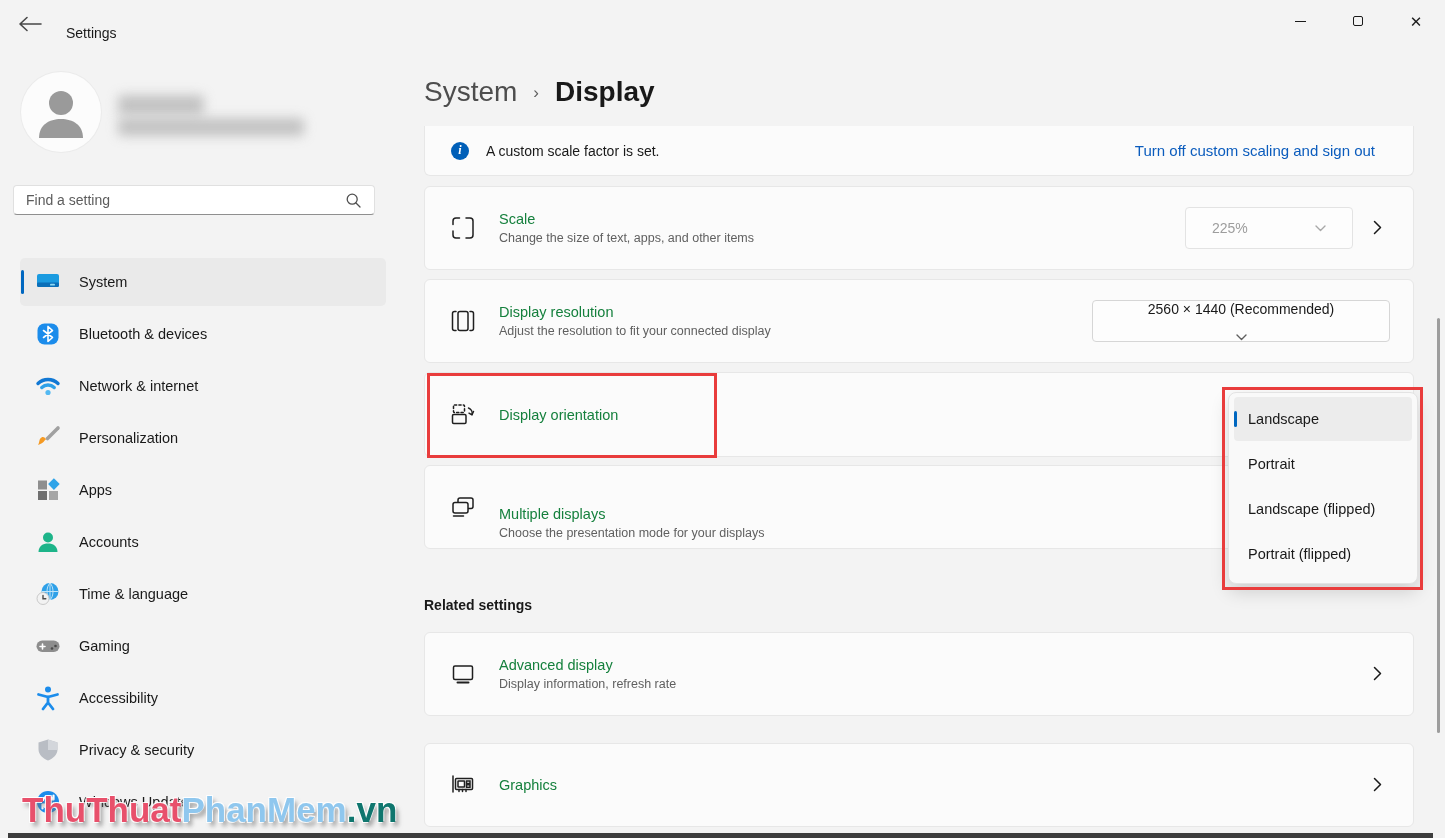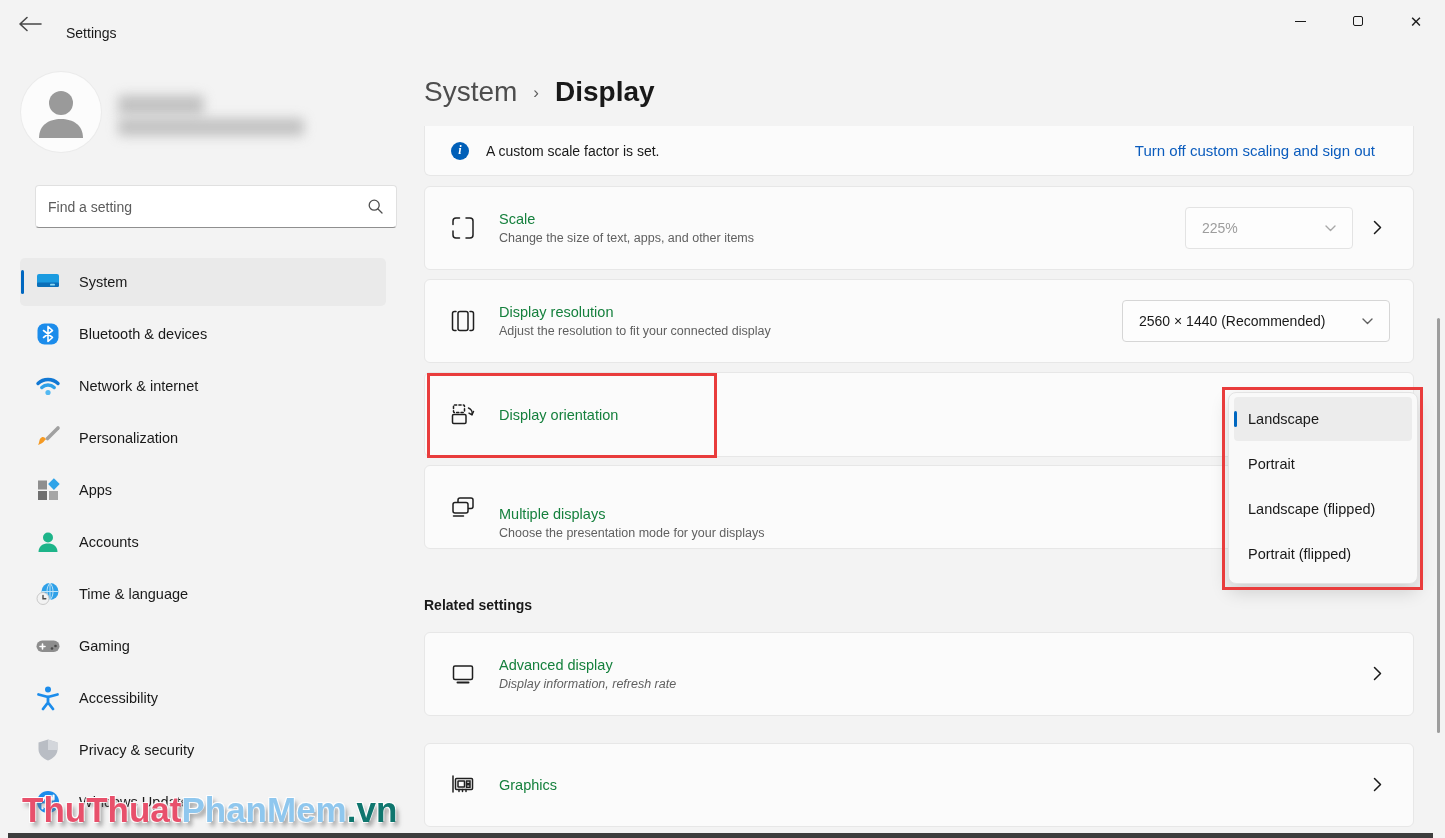--- a/index.html
+++ b/index.html
@@ -22,21 +22,21 @@
   .glyph-max { width:10px; height:10px; border:1px solid #1a1a1a; border-radius:2px; }
   .glyph-close { font-size:15px; color:#1a1a1a; line-height:1; }
 
   
   .avatar { position:absolute; left:21px; top:72px; width:80px; height:80px; border-radius:50%;
             background:#fcfcfc; box-shadow:0 0 0 1px #ebebeb; overflow:hidden; }
   .name-blur { position:absolute; background:#b3b3b3; filter:blur(6px); opacity:.75; border-radius:3px; }
   .name-blur.l1 { left:118px; top:95px; width:86px; height:20px; }
   .name-blur.l2 { left:118px; top:118px; width:186px; height:18px; }
 
-  .search-box { position:absolute; left:35px; top:185px; width:362px; height:43px;
+  .search-box { position:absolute; left:13px; top:185px; width:362px; height:30px;
             background:#fff; border:1px solid #e0e0e0; border-bottom-color:#8f8f8f; border-radius:4px;
             display:flex; align-items:center; }
   .search-box input { flex:1; border:none; outline:none; background:transparent; padding:0 12px;
             font:inherit; font-size:14px; color:#191919; }
   .search-box input::placeholder { color:#5c5c5c; }
   .search-ic { margin-right:13px; }
 
   .nav { position:absolute; left:20px; top:256px; width:366px; }
   .nav-item { position:relative; height:52px; display:flex; align-items:center; padding-left:15px;
             border-radius:5px; cursor:pointer; }
@@ -64,25 +64,25 @@
   .card { position:absolute; left:424px; width:990px; height:84px;
             background:#fbfbfb; border:1px solid #e7e7e7; border-radius:6px;
             display:flex; align-items:center; }
   .row-ic { margin-left:24px; width:28px; height:28px; flex:0 0 28px; }
   .row-text { margin-left:22px; }
   .row-title { font-size:14.5px; color:#15803d; }
   .row-sub { font-size:12.5px; color:#606060; margin-top:4px; }
   .row-right { margin-left:auto; display:flex; align-items:center; }
 
   .select { border:1px solid #d6d6d6; border-radius:4px; background:#fdfdfd; height:42px;
-            display:flex; align-items:center; justify-content:space-between; padding:0 16px;
+            display:flex; align-items:center; justify-content:space-between; padding:0 26px;
             font-size:14px; cursor:pointer; }
   .select.disabled { color:#9d9d9d; border-color:#e3e3e3; }
   .sel-scale { width:168px; }
-  .sel-res { width:268px; margin-right:23px; color:#191919; }
+  .sel-res { width:298px; margin-right:23px; color:#191919;flex-direction:column; }
   .chev-right-btn { width:16px; height:16px; margin:0 24px 0 20px; cursor:pointer; }
 
   .section-h { position:absolute; left:424px; top:597px; font-size:14px; font-weight:700; }
 
   
   .flyout { position:absolute; left:1228px; top:392px; width:190px; height:192px;
             background:#f9f9f9; border:1px solid #e3e3e3; border-radius:8px; z-index:6;
             box-shadow:0 8px 18px rgba(0,0,0,.15); padding:3px; }
   .fly-item { position:relative; height:44px; margin:1px 2px; border-radius:4px;
             display:flex; align-items:center; padding-left:14px; font-size:14.5px; cursor:pointer; }
@@ -356,21 +356,21 @@
 
 <div class="card" style="top:632px;">
   <span class="row-ic">
     <svg viewBox="0 0 28 28" width="28" height="28" fill="none" stroke="#1f1f1f" stroke-width="1.5" stroke-linecap="round">
         <rect x="4.5" y="6" width="19" height="13.5" rx="1.5"></rect>
         <path d="M8.5 22.5 h11" stroke-width="2"></path>
       </svg>
   </span>
   <span class="row-text">
     <span class="row-title" style="display:block;">Advanced display</span>
-    <span class="row-sub" style="display:block;font-style:italic;">Display information, refresh rate</span>
+    <span class="row-sub" style="display:block;">Display information, refresh rate</span>
   </span>
   <span class="row-right">
     <span class="chev-right-btn">
       <svg width="9" height="15" viewBox="0 0 9 15">
           <path d="M1.5 1.5 L7.5 7.5 L1.5 13.5" stroke="#191919" stroke-width="1.5" fill="none" stroke-linecap="round" stroke-linejoin="round"></path>
         </svg>
     </span>
   </span>
 </div>
 

